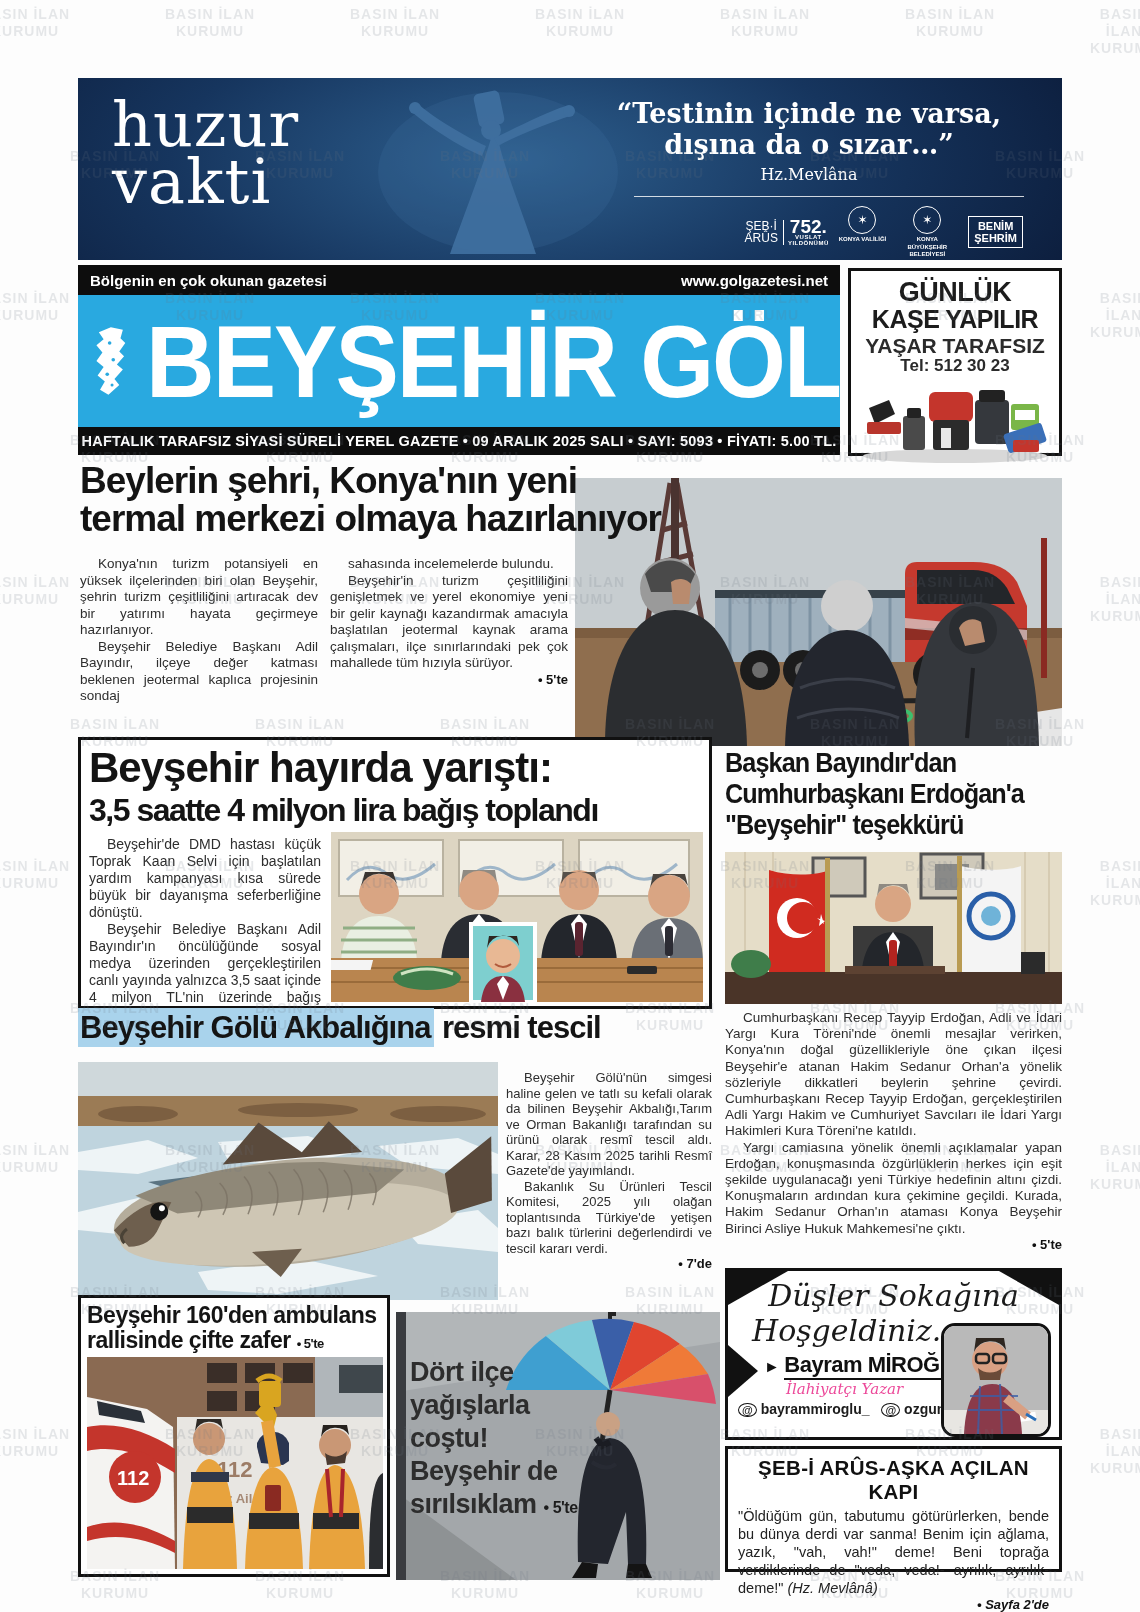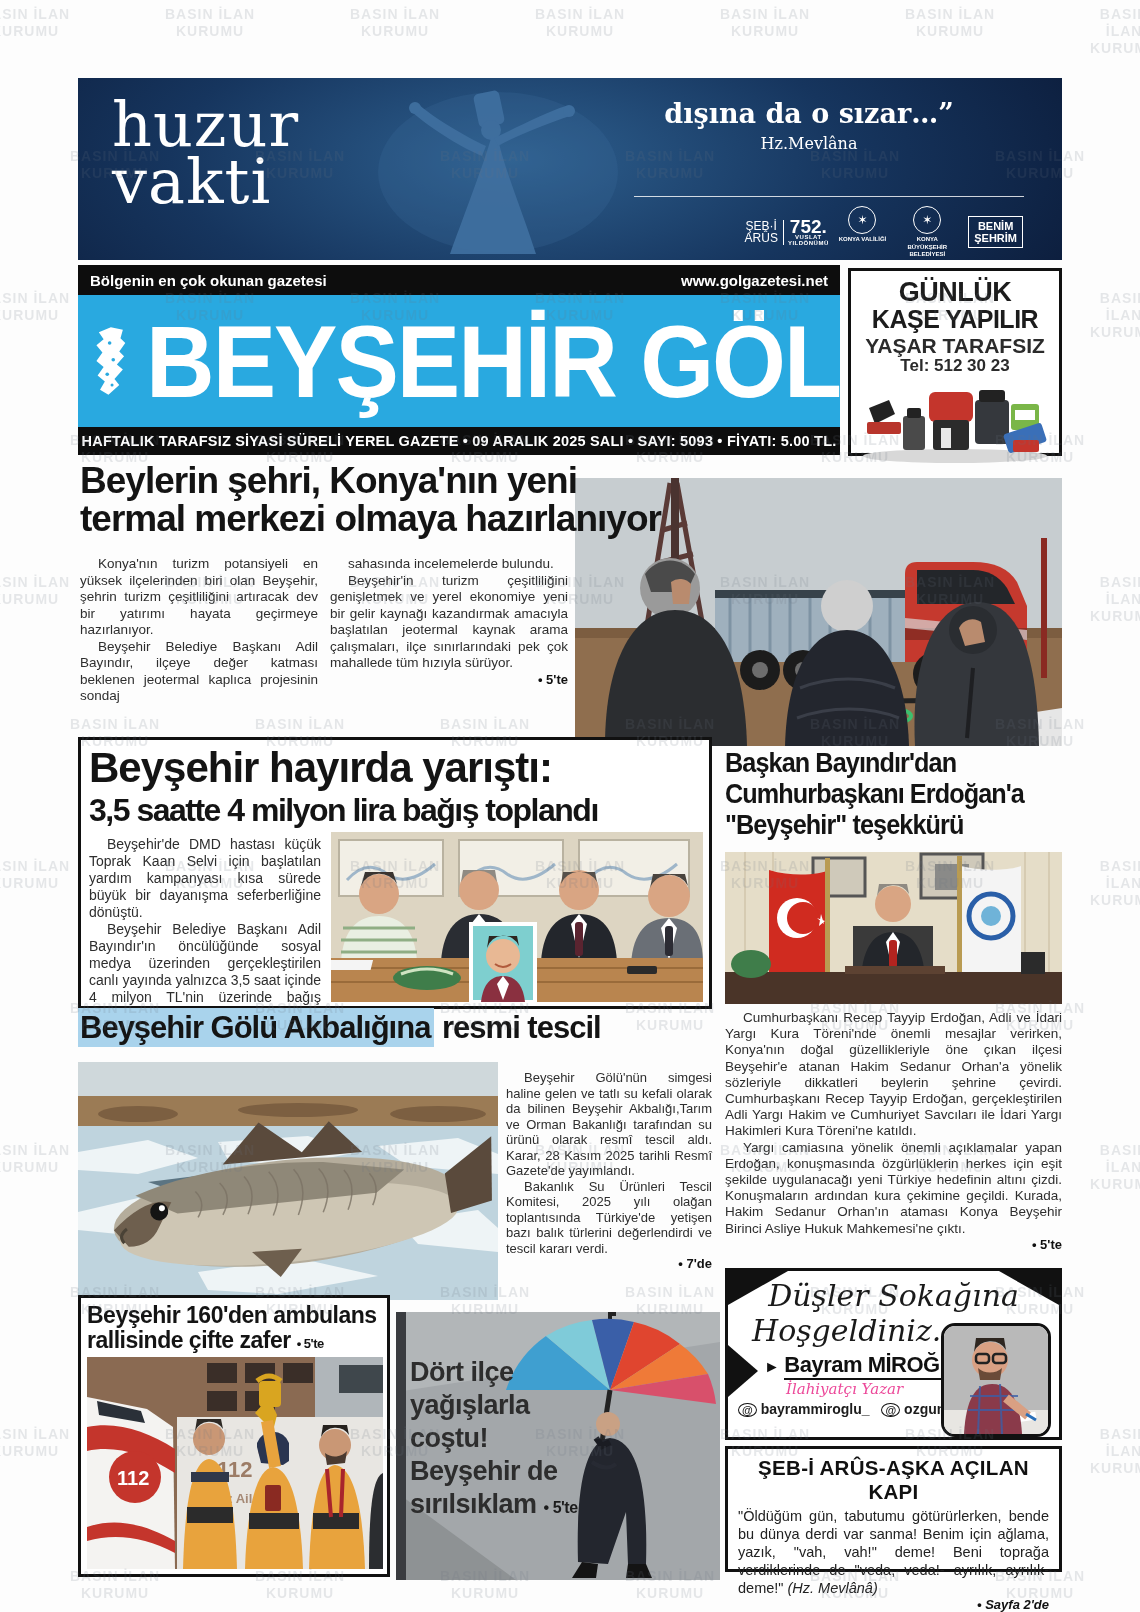--- a/index.html
+++ b/index.html
@@ -83,20 +83,21 @@
         <rect x="128" y="6" width="26" height="34" rx="5" transform="rotate(-12 141 23)"></rect>
         <circle cx="143" cy="44" r="10"></circle>
         <path d="M143,52 C138,72 112,140 102,168 L188,168 C176,130 154,76 150,52 Z"></path>
         <path d="M138,60 C112,48 84,30 70,18 L64,26 C80,40 110,60 134,70 Z"></path>
         <path d="M150,60 C176,46 204,36 222,30 L218,20 C198,26 168,42 146,52 Z"></path>
         <circle cx="67" cy="22" r="6"></circle>
           <circle cx="221" cy="25" r="6"></circle>
       </g>
     </svg>
     <div class="quote">
+      <div>“Testinin içinde ne varsa,</div>
       <div>dışına da o sızar…”</div>
       <div class="author">Hz.Mevlâna</div>
     </div>
     <div class="badges">
       <div class="badge">
         <div class="b-seb">
           <div>ŞEB·İ</div>
           <div>ARÛS</div>
         </div>
         <div class="b-752">

